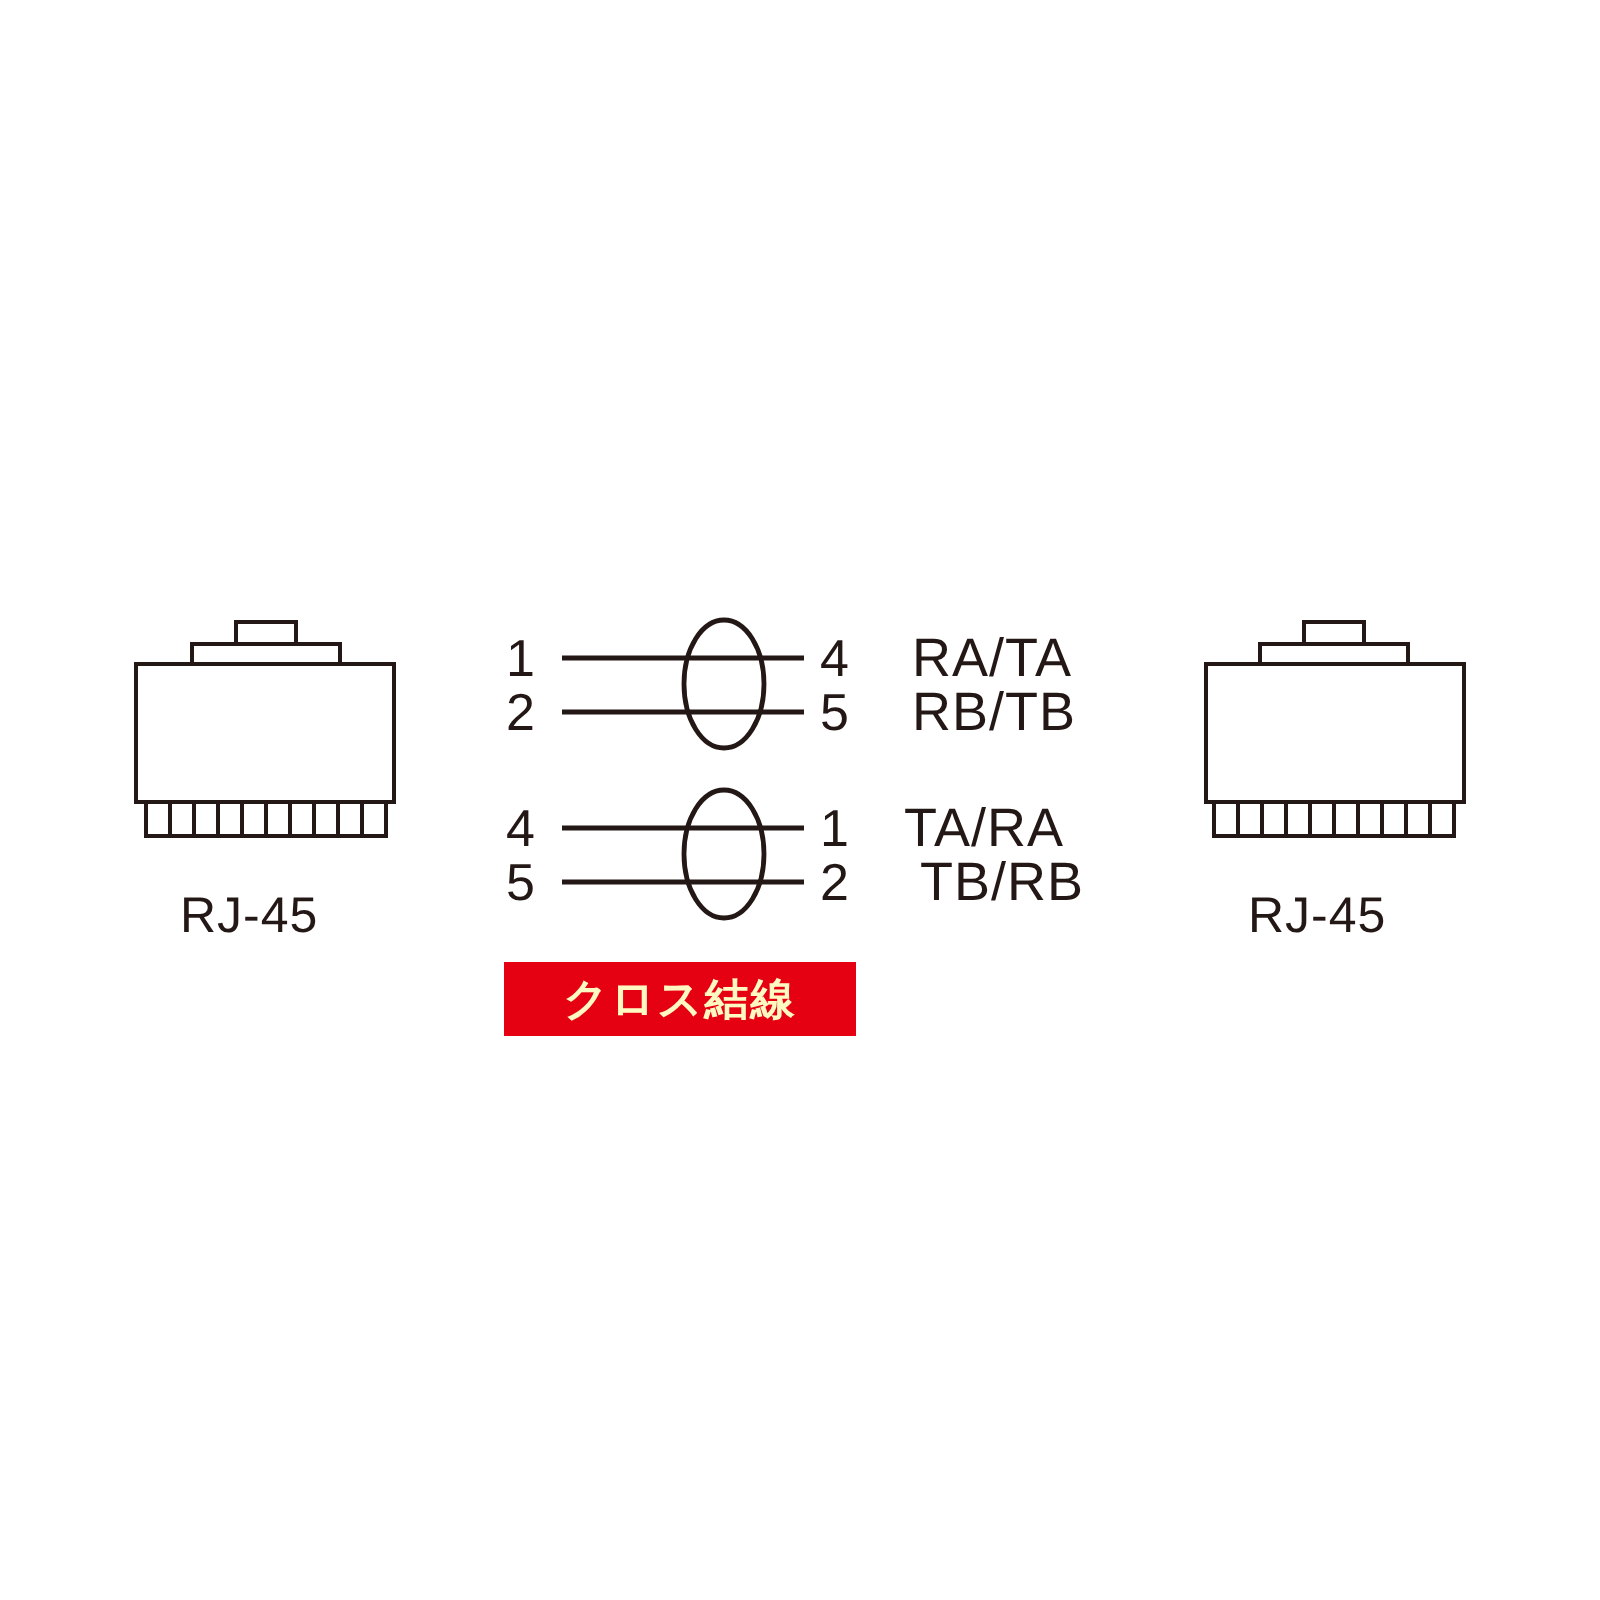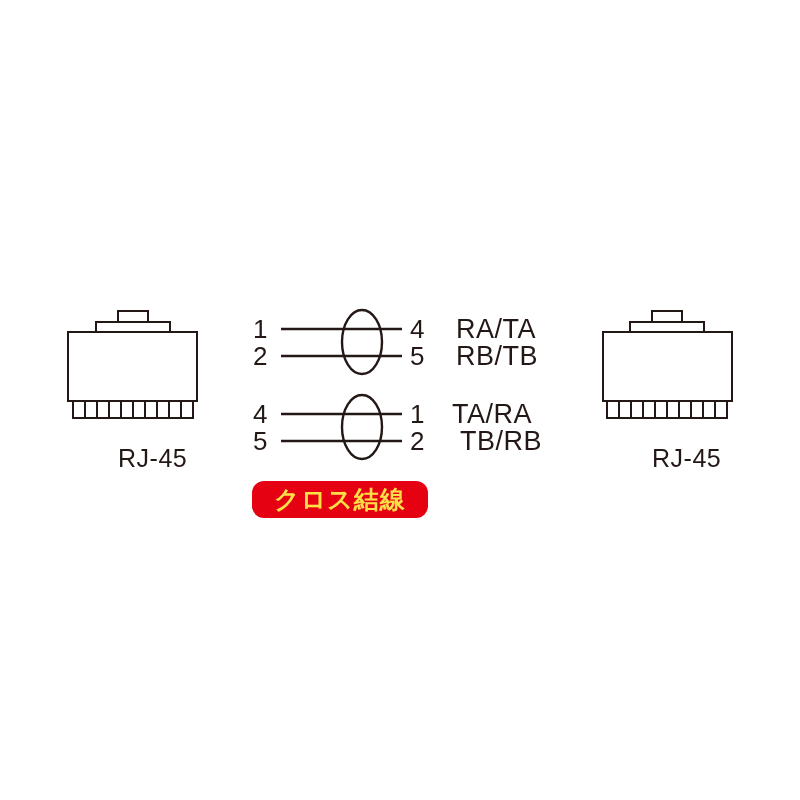--- a/index.html
+++ b/index.html
@@ -1,22 +1,22 @@
 <!DOCTYPE html>
 <html><head>
 <meta charset="utf-8">
 <style>
   html,body{margin:0;padding:0;background:#ffffff;}
   body{width:800px;height:800px;position:relative;overflow:hidden;font-family:"Liberation Sans","DejaVu Sans",sans-serif;color:#231815;}
   .abs{position:absolute;}
   svg{position:absolute;left:0;top:0;}
-  .label{font-size:25px;font-weight:500;letter-spacing:0.5px;margin-left:28px;}
+  .label{font-size:25px;font-weight:500;letter-spacing:0.5px;}
   .pin{font-size:26px;line-height:26px;}
   .sig{font-size:27px;line-height:26px;letter-spacing:0.5px;}
-  .badge{background:#e50012;color:#fde047;font-weight:bold;font-size:25px;display:flex;align-items:center;justify-content:center;letter-spacing:1px;font-family:"DejaVu Sans",sans-serif;border-radius:12px;}
+  .badge{background:#e50012;color:#fef9c3;font-weight:bold;font-size:22px;display:flex;align-items:center;justify-content:center;letter-spacing:1px;font-family:"DejaVu Sans",sans-serif;}
 </style>
 </head>
 <body>
 
 <svg width="800" height="800" viewBox="0 0 800 800">
 
   <g fill="#fff" stroke="#231815" stroke-width="2">
     <rect x="118" y="311" width="30" height="11"></rect>
     <rect x="96" y="322" width="74" height="10"></rect>
     <rect x="68" y="332" width="129" height="69"></rect>

